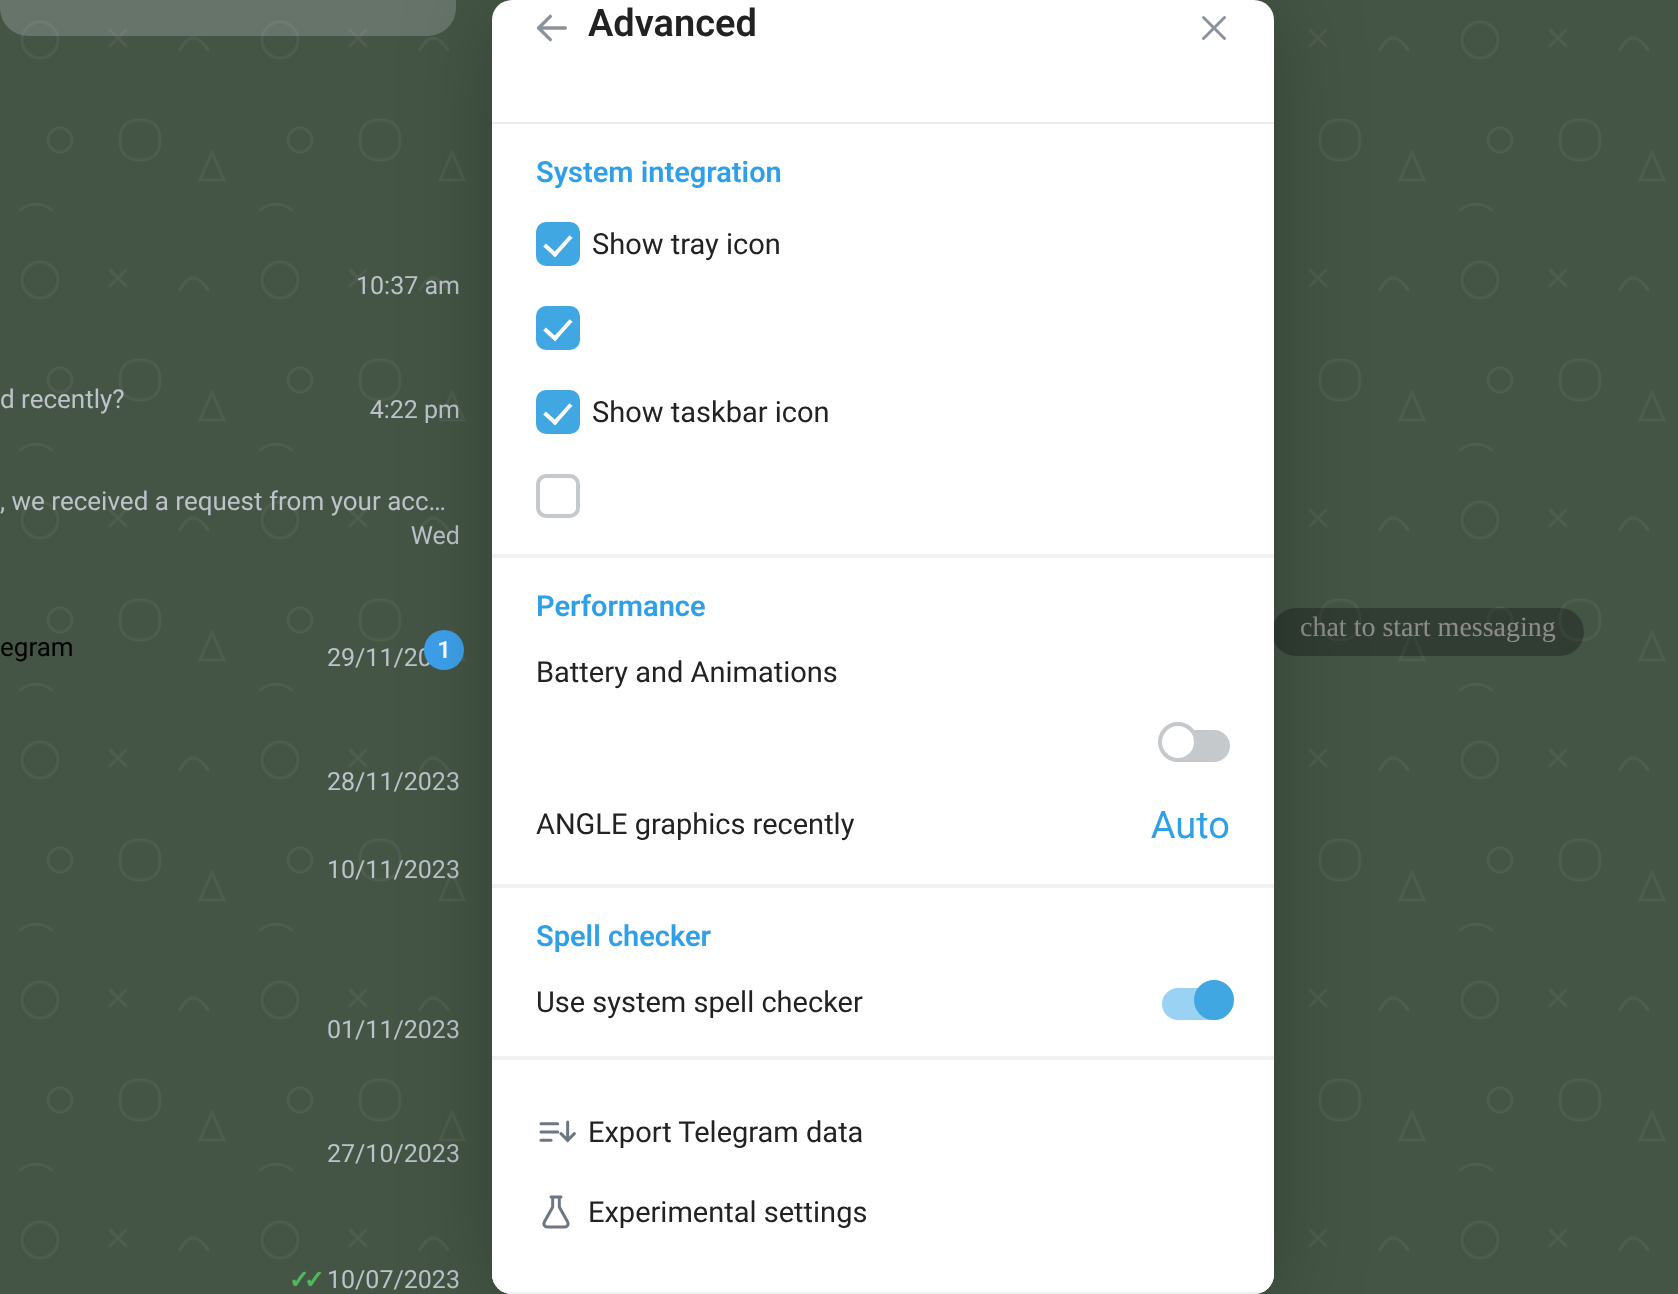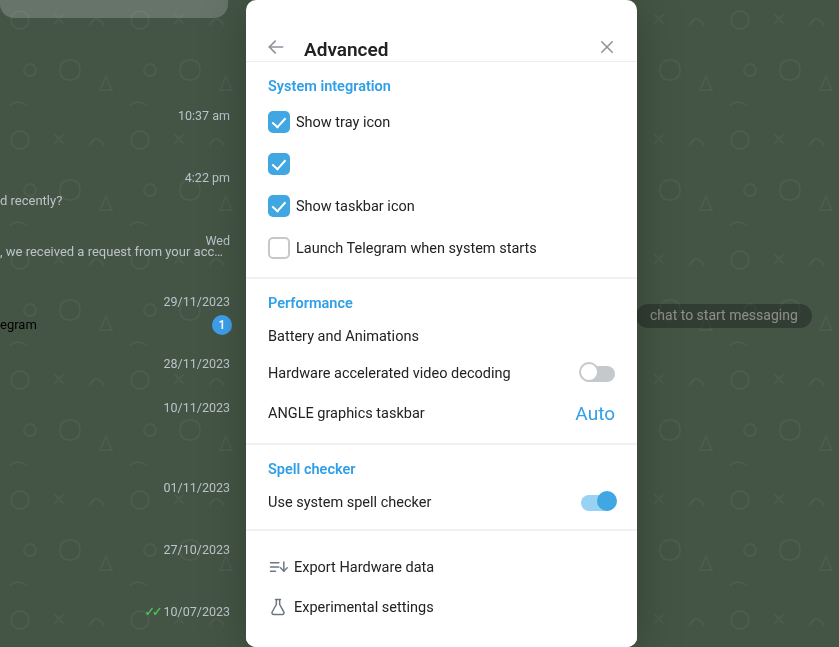--- a/index.html
+++ b/index.html
@@ -1,36 +1,36 @@
 <!DOCTYPE html>
 <html><head>
 <meta charset="utf-8">
 <style>
   * { box-sizing: border-box; margin: 0; padding: 0; font-family: -apple-system, BlinkMacSystemFont, "Segoe UI", Roboto, Helvetica, Arial, sans-serif; }
   body { width: 839px; height: 647px; overflow: hidden; position: relative; background:#7a9a7a; }
   
   
   .bg-pattern { position:absolute; inset:0; background:#7d9b7e; }
   .bg-pattern svg { width:100%; height:100%; opacity:0.15; }
-  .bg-tip { position:absolute; top:304px; left:636px; background:rgba(0,0,0,0.28); color:#fff; font-size:14px; padding:3px 14px 5px; border-radius:14px; white-space:nowrap; }
+  .bg-tip { position:absolute; top:304px; left:636px; background:rgba(0,0,0,0.28); color:#fff; font-size:14px; padding:3px 14px 5px; border-radius:14px; white-space:nowrap;font-family:Liberation Serif, serif; }
   .bg-overlay { position:absolute; inset:0; background:rgba(0,0,0,0.45); }
 
   
   .chatlist { position:absolute; left:0; top:0; width:244px; height:647px; color:#9aa1a8; font-size:13px; }
   .chat-bubble { position:absolute; top:0; left:0; width:228px; height:18px; background:#d1d5da; opacity:0.25; border-bottom-left-radius:14px; border-bottom-right-radius:14px;}
-  .chat-time { position:absolute; right:14px; color:#bcc3ca; font-size:12.5px; }
+  .chat-time { position:absolute; right:14px; color:#bcc3ca; font-size:12.5px;margin-top:28px; }
   .chat-sub  { position:absolute; left:0; color:#bcc3ca; font-size:13px; white-space:nowrap; overflow:hidden; max-width:234px; }
   .chat-link { color:#000000; }
   .badge { display:inline-flex; align-items:center; justify-content:center; width:20px; height:20px; border-radius:10px; background:#3ea1ec; color:#fff; font-size:12px; font-weight:600; position:absolute; right:12px; }
   .checks { color:#4fb85b; font-weight:bold; letter-spacing:-3px; margin-right:4px;}
 
   
   .panel-wrap { position:absolute; left:246px; top:0; width:391px; height:647px; filter: drop-shadow(0 4px 22px rgba(0,0,0,0.25)); }
   .panel { width:391px; height:647px; background:#fff; border-radius:10px; overflow:hidden; display:flex; flex-direction:column; }
-  .panel-header { height:62px; border-bottom:1px solid #ececec; display:flex; align-items:flex-end; padding:0 16px; gap:14px; }
+  .panel-header { height:62px; border-bottom:1px solid #ececec; display:flex; align-items:flex-start; padding:0 16px; gap:4px; }
   .icon-btn { width:28px; height:28px; display:flex; align-items:center; justify-content:center; color:#8b9299; border:none; background:none; cursor:pointer; border-radius:4px;}
   .panel-title { font-size:19px; font-weight:600; color:#222; flex:1; }
 
   .panel-body { flex:1; overflow:auto; background:#f1f1f1; }
   .group { background:#fff; padding:16px 0 8px; margin-bottom:2px; }
   .group:last-child{ margin-bottom:0; padding-bottom:20px;}
   .group-title { color:#2f9fe8; font-size:14.5px; font-weight:600; padding:0 22px 6px; }
   .row { display:flex; align-items:center; padding:10px 22px; gap:6px; cursor:pointer; font-size:14.5px; color:#222; }
   .row .spacer { flex:1; }
   .row-value { color:#2f9fe8; font-size:19px; }
@@ -117,36 +117,34 @@
         </div>
         <div class="row">
           <span class="cb checked"></span>
         </div>
         <div class="row">
           <span class="cb checked"></span>
           <span>Show taskbar icon</span>
         </div>
         <div class="row">
           <span class="cb"></span>
-          <span>Launch Telegram when system starts</span>
         </div>
       </div>
 
       <div class="group">
         <div class="group-title">Performance</div>
         <div class="row">
           <span>Battery and Animations</span>
         </div>
         <div class="row">
-          <span>Hardware accelerated video decoding</span>
           <span class="spacer"></span>
           <span class="toggle"></span>
         </div>
         <div class="row">
-          <span>ANGLE graphics taskbar</span>
+          <span>ANGLE graphics recently</span>
           <span class="spacer"></span>
           <span class="row-value">Auto</span>
         </div>
       </div>
 
       <div class="group">
         <div class="group-title">Spell checker</div>
         <div class="row">
           <span>Use system spell checker</span>
           <span class="spacer"></span>
@@ -158,21 +156,21 @@
         <div class="row">
           <span class="row-icon">
             <svg width="20" height="20" viewBox="0 0 24 24" fill="none" stroke="currentColor" stroke-width="1.8" stroke-linecap="round">
                 <line x1="3" y1="7" x2="13" y2="7"></line>
                 <line x1="3" y1="12" x2="13" y2="12"></line>
                 <line x1="3" y1="17" x2="9" y2="17"></line>
                 <polyline points="15 13 19 17 23 13"></polyline>
                 <line x1="19" y1="17" x2="19" y2="6"></line>
               </svg>
           </span>
-          <span>Export Hardware data</span>
+          <span>Export Telegram data</span>
         </div>
         <div class="row">
           <span class="row-icon">
             <svg width="20" height="20" viewBox="0 0 24 24" fill="none" stroke="currentColor" stroke-width="1.8" stroke-linecap="round" stroke-linejoin="round">
                 <path d="M9 3h6M10 3v6l-5 9a2 2 0 0 0 1.8 3h10.4a2 2 0 0 0 1.8-3l-5-9V3"></path>
               </svg>
           </span>
           <span>Experimental settings</span>
         </div>
       </div>

